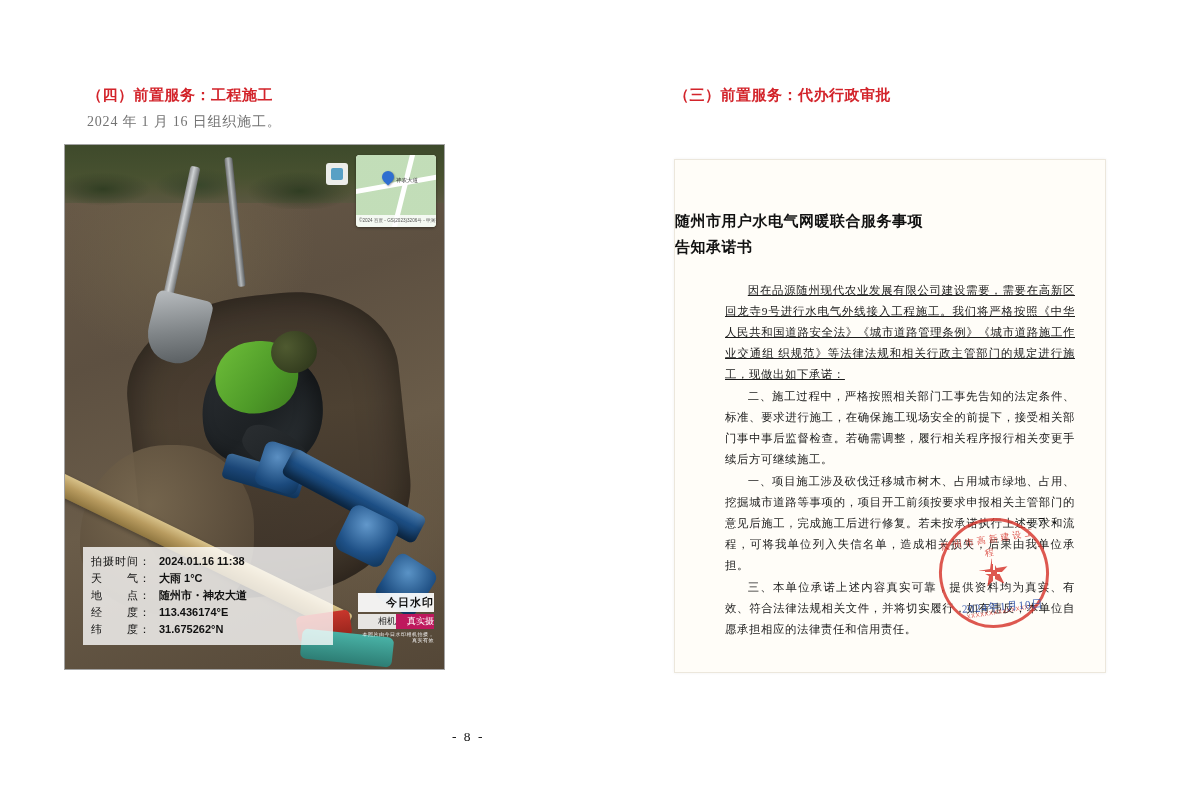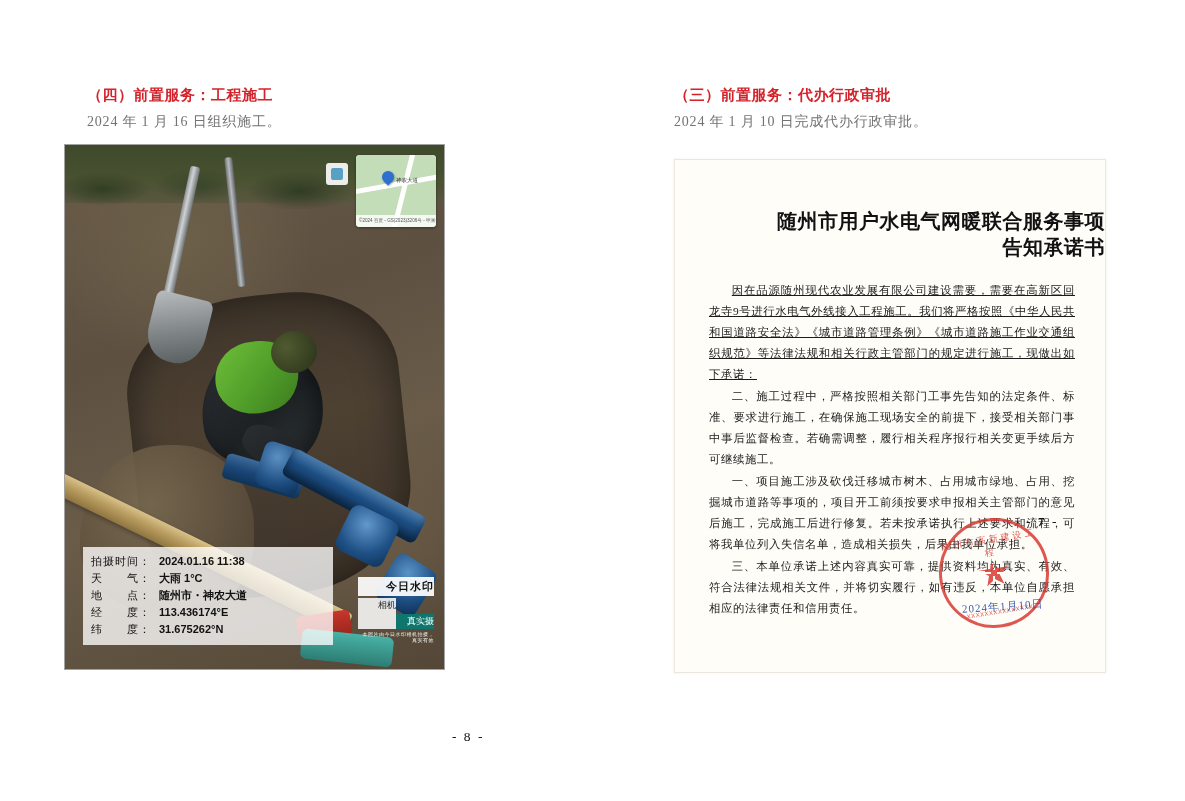--- a/index.html
+++ b/index.html
@@ -399,24 +399,23 @@
     margin-top: 2px;
   }
   .brand-mid span:first-child {
     flex: 1;
     background: rgba(255,255,255,0.85);
     color: #222;
     padding: 1px 0;
   }
   .brand-mid span:last-child {
     flex: 1;
-    background: #0f766e;
+    background: #be185d;
     color: #fff;
     padding: 1px 0;
-    margin-top: 16px;
   }
   .brand-sub {
     margin-top: 2px;
     font-size: 5px;
     color: #f2f2f2;
     letter-spacing: 0.5px;
   }
 
   
   .doc-card {
@@ -427,42 +426,42 @@
     height: 512px;
     background: #fffdf8;
     border: 1px solid #ece7dc;
     box-shadow: 0 0 3px rgba(0,0,0,0.06);
     overflow: hidden;
   }
   .doc-title {
     position: absolute;
     left: 0; right: 0;
     top: 48px;
-    text-align: right;
+    text-align: left;
     font-family: "Liberation Serif", "DejaVu Serif", serif;
     font-weight: bold;
-    font-size: 20px;
+    font-size: 15px;
     color: #111;
     letter-spacing: 0.5px;
     line-height: 26px;
   }
   .doc-body {
     position: absolute;
     left: 34px;
     right: 30px;
     top: 120px;
     font-family: "Liberation Serif", "DejaVu Serif", serif;
     font-size: 11.4px;
     line-height: 21px;
     color: #1b1b1b;
     text-align: justify;
     letter-spacing: 0.6px;
   }
   .doc-body p {
-    margin: 0 0 1px 0;
+    margin: 0 0 1px 16px;
     text-indent: 2em;
   }
   .u-line { text-decoration: underline; }
 
   .seal {
     position: absolute;
     right: 56px;
     bottom: 44px;
     width: 104px;
     height: 104px;
@@ -604,21 +603,20 @@
       </div>
     </div>
 
     <div class="page-number pn-left">- 8 -</div>
   </div>
 
   <div class="page-right">
 
     <div class="section-heading" style="left:81px; top:86px;">（三）前置服务：代办行政审批</div>
 
-    <div class="body-line" style="left:81px; top:113px;">2024 年 1 月 10 日完成代办行政审批。</div>
 
     <div class="doc-card">
       <div class="doc-title">
         <div>随州市用户水电气网暖联合服务事项</div>
         <div>告知承诺书</div>
       </div>
 
       <div class="doc-body">
         <p class="u-line">因在品源随州现代农业发展有限公司建设需要，需要在高新区回龙寺9号进行水电气外线接入工程施工。我们将严格按照《中华人民共和国道路安全法》《城市道路管理条例》《城市道路施工作业交通组 织规范》等法律法规和相关行政主管部门的规定进行施工，现做出如下承诺：</p>
         <p>二、施工过程中，严格按照相关部门工事先告知的法定条件、标准、要求进行施工，在确保施工现场安全的前提下，接受相关部门事中事后监督检查。若确需调整，履行相关程序报行相关变更手续后方可继续施工。</p>

